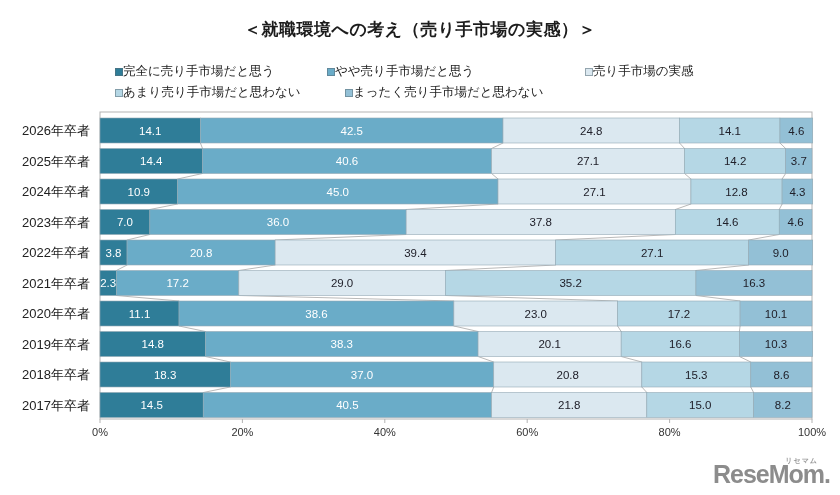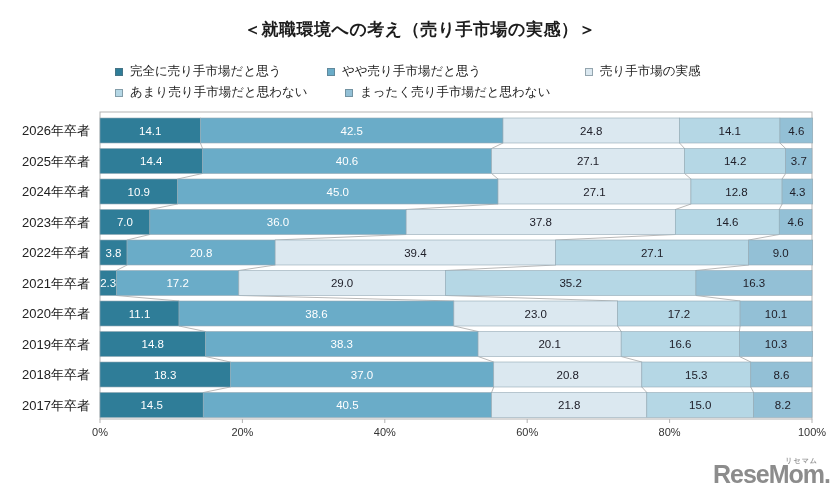--- a/index.html
+++ b/index.html
@@ -5,21 +5,21 @@
   html,body{margin:0;padding:0;background:#fff;}
   .page{
     position:relative;width:840px;height:495px;background:#ffffff;overflow:hidden;
     font-family:"Liberation Sans","DejaVu Sans",sans-serif;color:#1a1a1a;text-decoration:underline;
   }
   .title{
     position:absolute;top:18px;left:0;width:100%;text-align:center;
     font-size:17px;font-weight:600;letter-spacing:.5px;color:#1c1c1c;
   }
   .legend-item{
-    position:absolute;display:flex;align-items:center;gap:7px;
+    position:absolute;display:flex;align-items:center;gap:0;
     font-size:12.5px;color:#222;white-space:nowrap;
   }
   .legend-swatch{
     width:8px;height:8px;display:inline-block;border:1px solid rgba(90,110,120,.55);
     box-sizing:border-box;flex:0 0 auto;
   }
   #chart-svg{position:absolute;left:0;top:106px;}
   #chart-svg text{font-family:"Liberation Sans","DejaVu Sans",sans-serif;}
   .logo{
     position:absolute;right:10px;bottom:8px;color:#8c8c8c;

